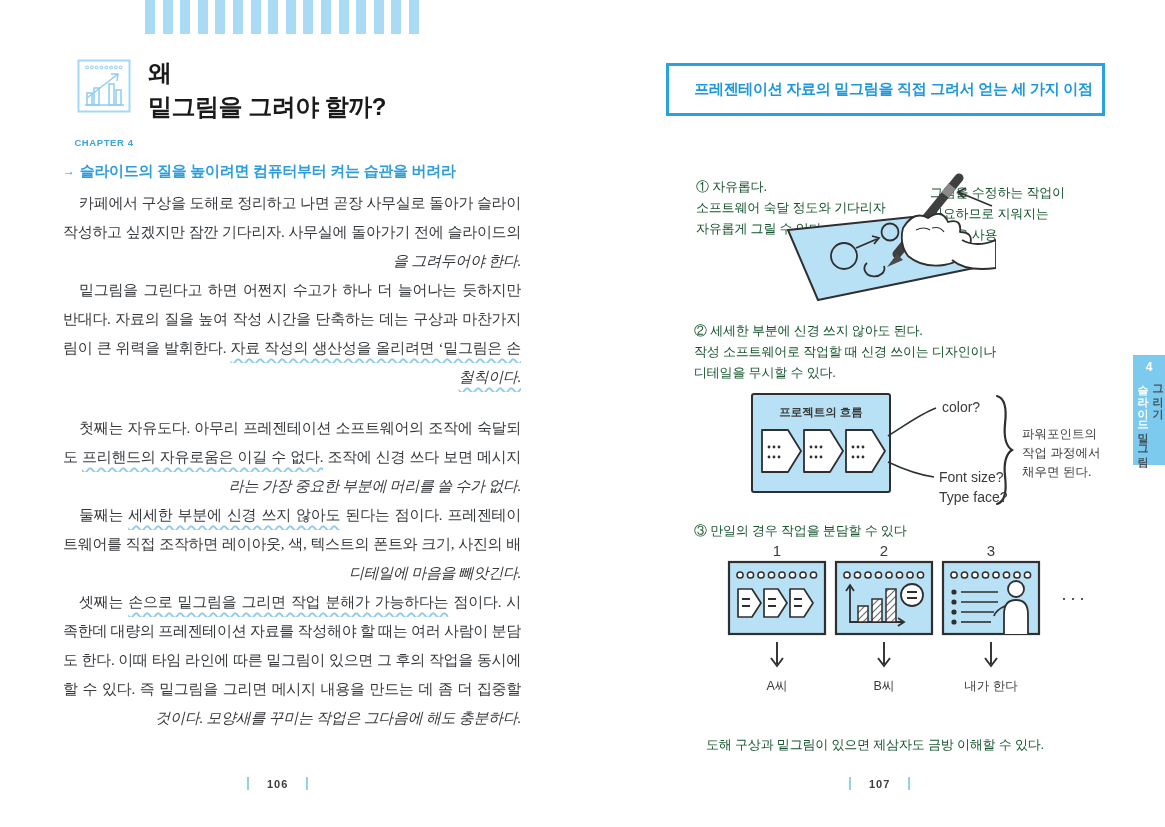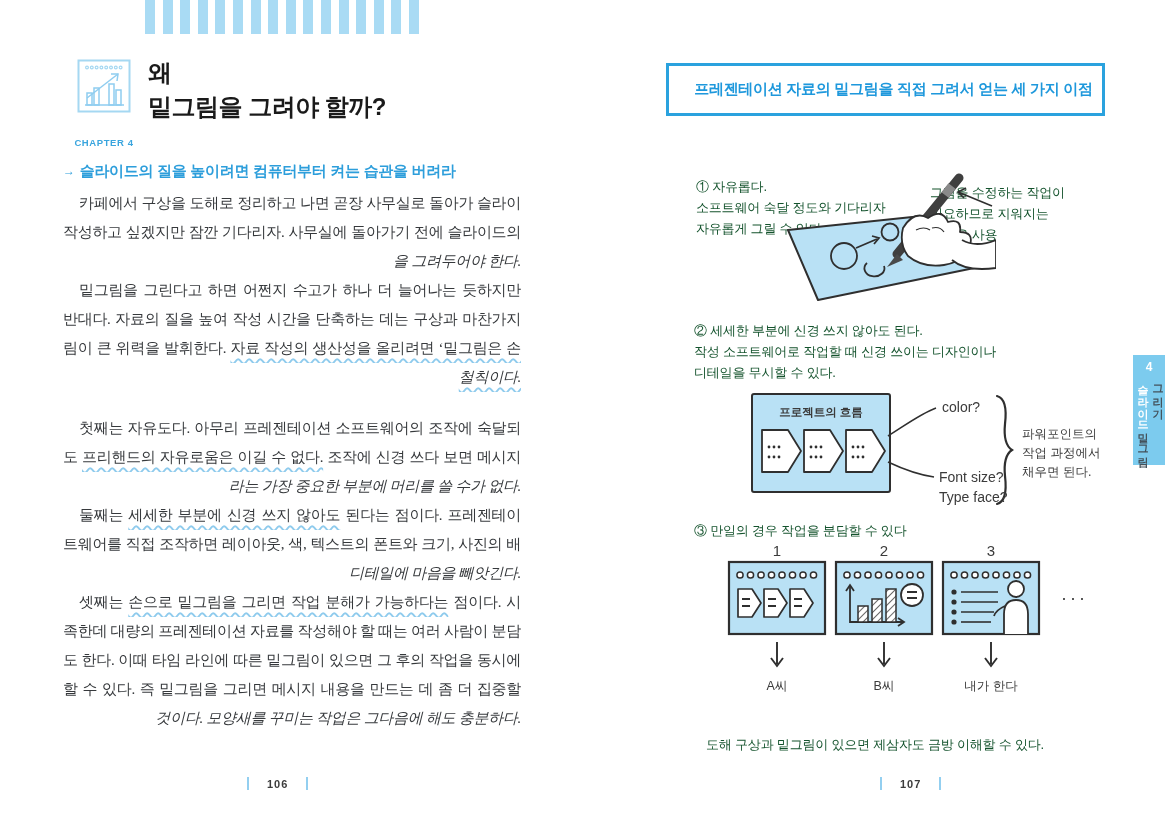--- a/index.html
+++ b/index.html
@@ -327,19 +327,19 @@
     <div class="vtext">
       <span class="c1">슬라이드</span><span class="c2">밑그림 그리기</span>
     </div>
   </div>
 
   <div class="pagenum" style="left:247px;">
     <div class="tick"></div>
     <span class="n">106</span>
     <div class="tick"></div>
   </div>
-  <div class="pagenum" style="left:849px;margin-left:31px;">
+  <div class="pagenum" style="left:849px;">
     <div class="tick"></div>
     <span class="n">107</span>
     <div class="tick"></div>
   </div>
 
 </div>
 
 </body></html>

